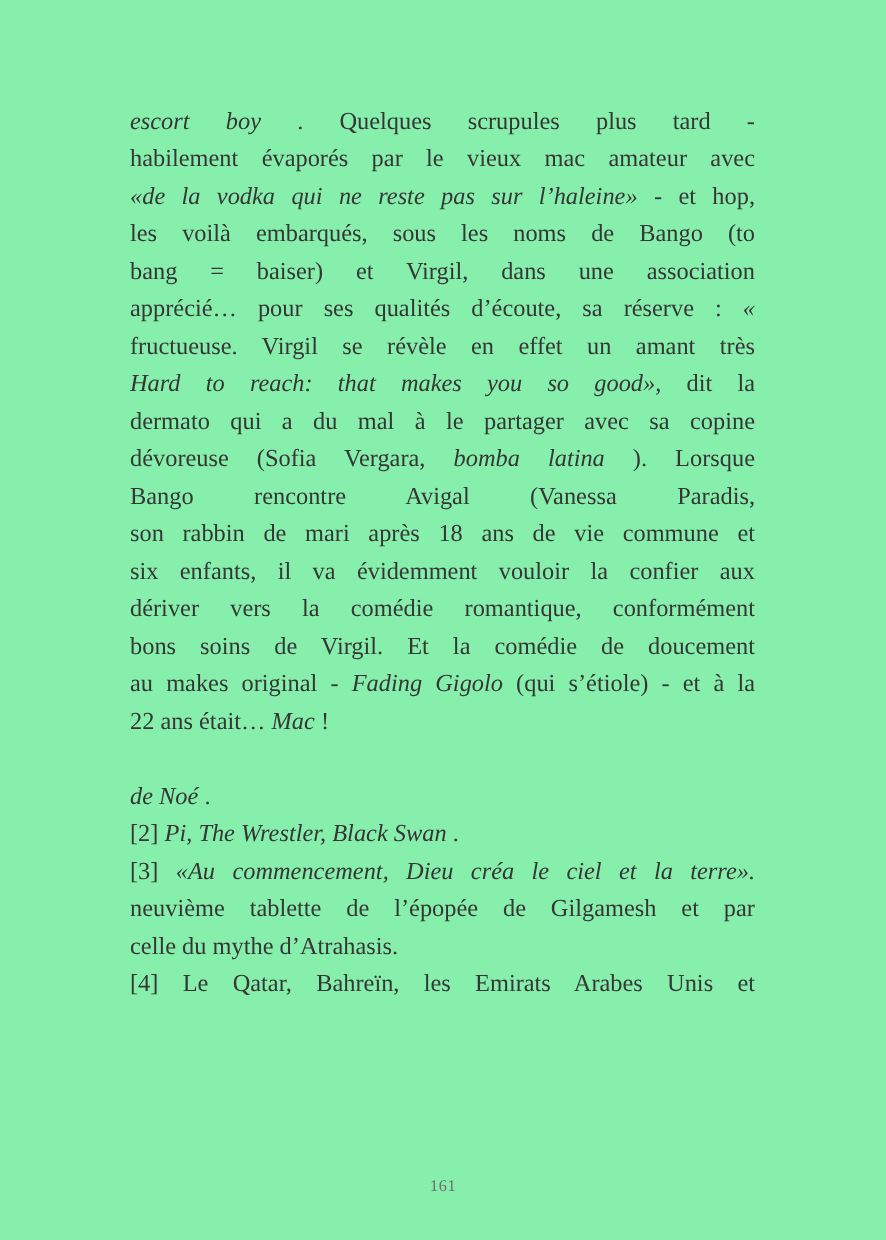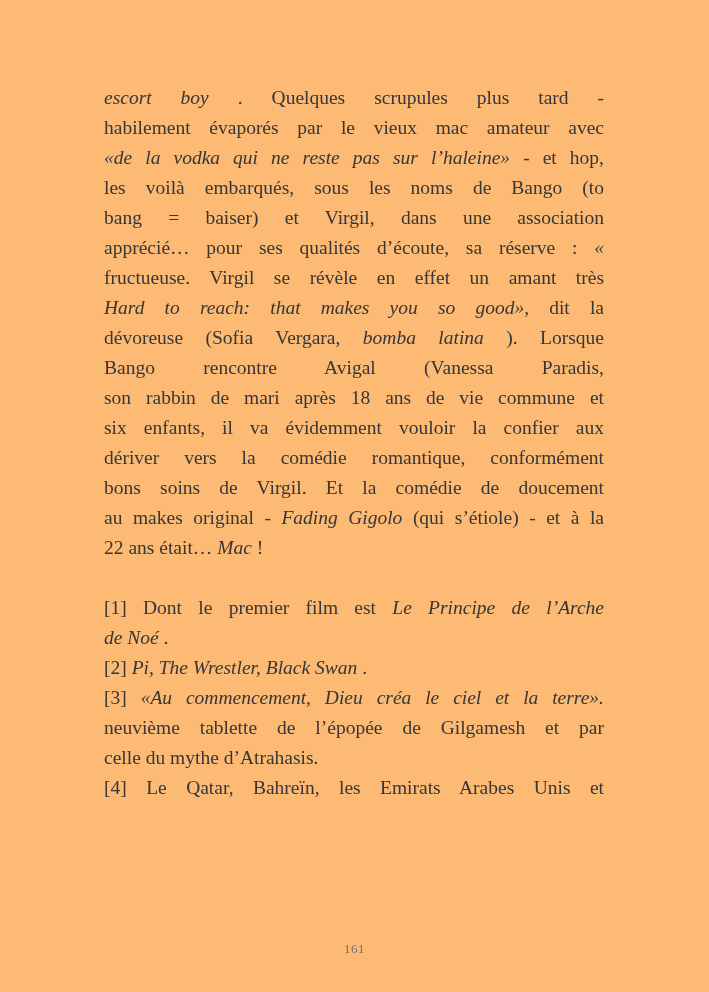--- a/index.html
+++ b/index.html
@@ -30,40 +30,40 @@
     width:100%;
     text-align:center;
     font-size:13px;
     color:#6e6e6e;
     letter-spacing:0.5px;
   }
 </style>
 </head>
 <body>
 
-<div class="page" style="background: #fdba74; color: rgb(54, 54, 54);">
+<div class="page" style="background: #86efac; color: rgb(54, 54, 54);">
   <div class="textblock">
       <div class="line j"><span class="it">escort boy</span><span> . Quelques scrupules plus tard -</span></div>
       <div class="line j"><span>habilement évaporés par le vieux mac amateur avec</span></div>
       <div class="line j"><span class="it">«de la vodka qui ne reste pas sur l’haleine»</span><span> - et hop,</span></div>
       <div class="line j"><span>les voilà embarqués, sous les noms de Bango (to</span></div>
       <div class="line j"><span>bang = baiser) et Virgil, dans une association</span></div>
       <div class="line j"><span>apprécié… pour ses qualités d’écoute, sa réserve : </span><span class="it">«</span></div>
       <div class="line j"><span>fructueuse. Virgil se révèle en effet un amant très</span></div>
       <div class="line j"><span class="it">Hard to reach: that makes you so good»,</span><span> dit la</span></div>
+      <div class="line j"><span>dermato qui a du mal à le partager avec sa copine</span></div>
       <div class="line j"><span>dévoreuse (Sofia Vergara, </span><span class="it">bomba latina</span><span> ). Lorsque</span></div>
       <div class="line j"><span>Bango rencontre Avigal (Vanessa Paradis,</span></div>
       <div class="line j"><span>son rabbin de mari après 18 ans de vie commune et</span></div>
       <div class="line j"><span>six enfants, il va évidemment vouloir la confier aux</span></div>
       <div class="line j"><span>dériver vers la comédie romantique, conformément</span></div>
       <div class="line j"><span>bons soins de Virgil. Et la comédie de doucement</span></div>
       <div class="line j"><span>au makes original - </span><span class="it">Fading Gigolo</span><span> (qui s’étiole) - et à la</span></div>
       <div class="line"><span>22 ans était… </span><span class="it">Mac</span><span> !</span></div>
       <div class="line"></div>
-      <div class="line j"><span>[1] Dont le premier film est </span><span class="it">Le Principe de l’Arche</span></div>
       <div class="line"><span class="it">de Noé</span><span> .</span></div>
       <div class="line"><span>[2] </span><span class="it">Pi, The Wrestler, Black Swan</span><span> .</span></div>
       <div class="line j"><span>[3] </span><span class="it">«Au commencement, Dieu créa le ciel et la terre».</span></div>
       <div class="line j"><span>neuvième tablette de l’épopée de Gilgamesh et par</span></div>
       <div class="line"><span>celle du mythe d’Atrahasis.</span></div>
       <div class="line j"><span>[4] Le Qatar, Bahreïn, les Emirats Arabes Unis et</span></div>
     </div>
   <div class="pagenum" style="color: rgb(110, 110, 110);">161</div>
 </div>
 

